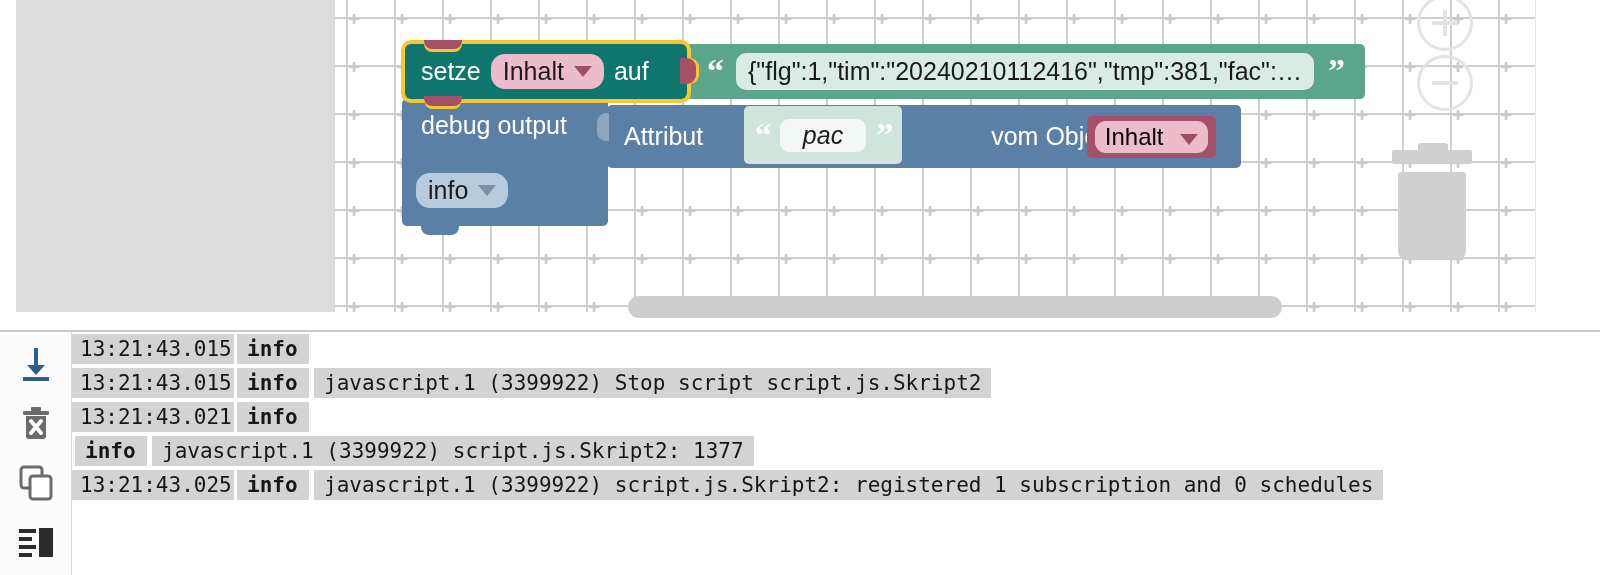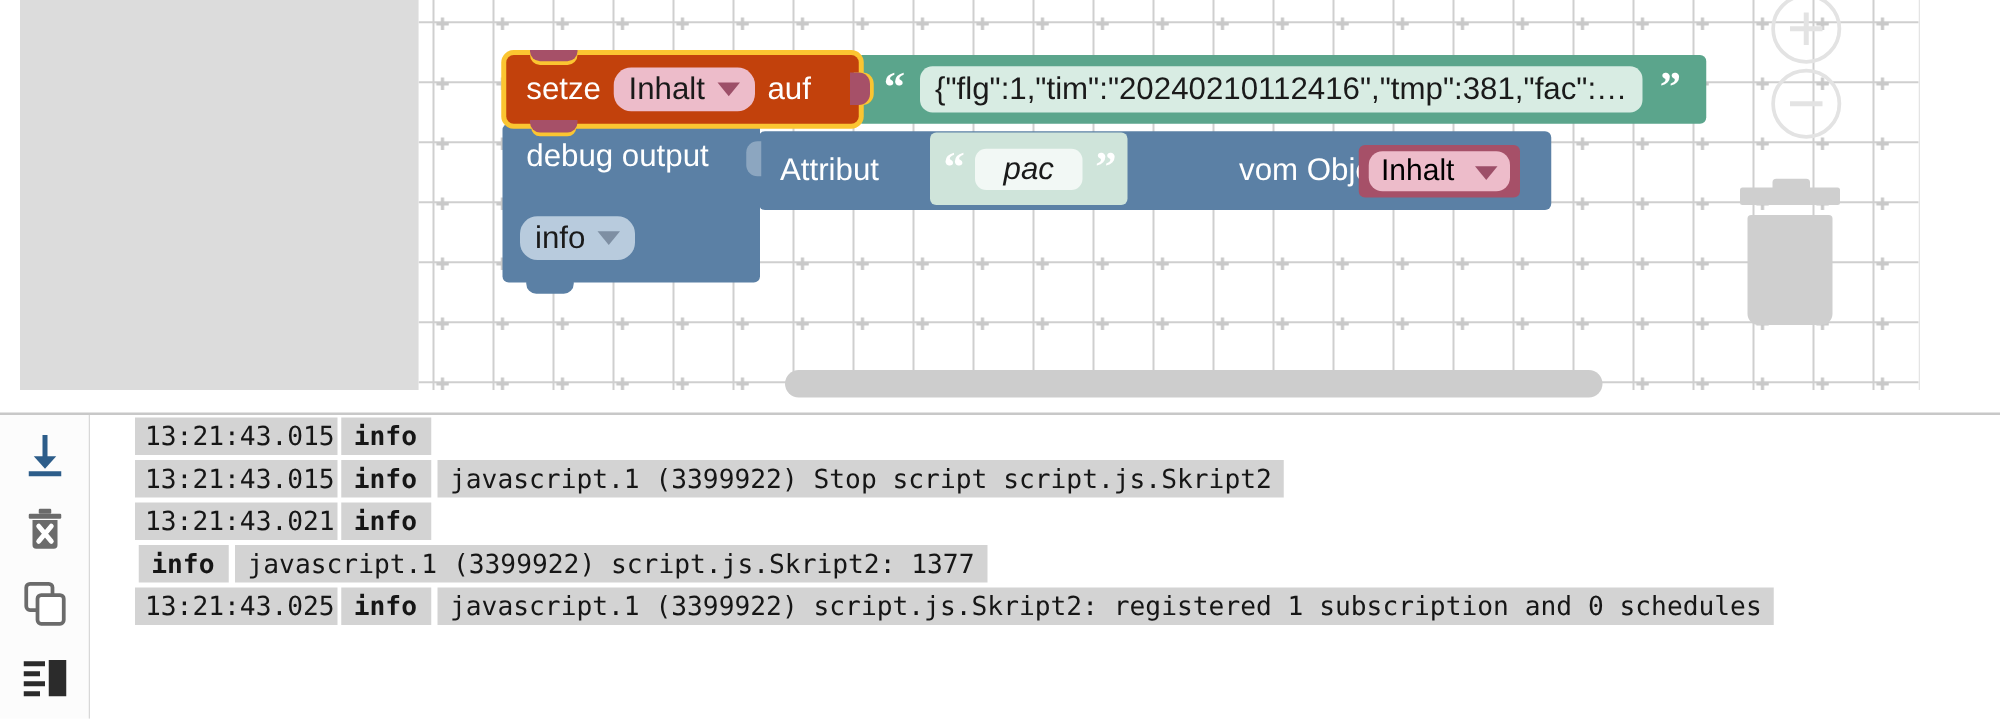--- a/index.html
+++ b/index.html
@@ -146,21 +146,21 @@
     font-family: "Liberation Serif", serif;
     font-weight: bold;
     letter-spacing: -2px;
   }
 
   
   #block-setze {
     position: absolute;
     left: 405px; top: 44px;
     width: 282px; height: 55px;
-    background: #c2410c;
+    background: #0f766e;
     border-radius: 6px;
     box-shadow: 0 0 0 4px #fbc531;
     display: flex;
     align-items: center;
     padding-left: 16px;
     box-sizing: border-box;
     z-index: 6;
   }
   #block-setze .notch-top {
     position: absolute; left: 19px; top: -4px;
@@ -348,21 +348,20 @@
   }
   .log-row {
     display: flex;
     align-items: center;
     height: 29px;
     margin-bottom: 5px;
     font-family: "DejaVu Sans Mono", monospace;
     font-size: 21px;
     color: #161616;
     white-space: nowrap;
-    margin-left: 36px;
   }
   .log-ts {
     background: #d3d3d3;
     padding: 3px 10px 3px 8px;
     width: 162px;
     box-sizing: border-box;
   }
   .log-lvl {
     background: #d3d3d3;
     padding: 3px 10px;

